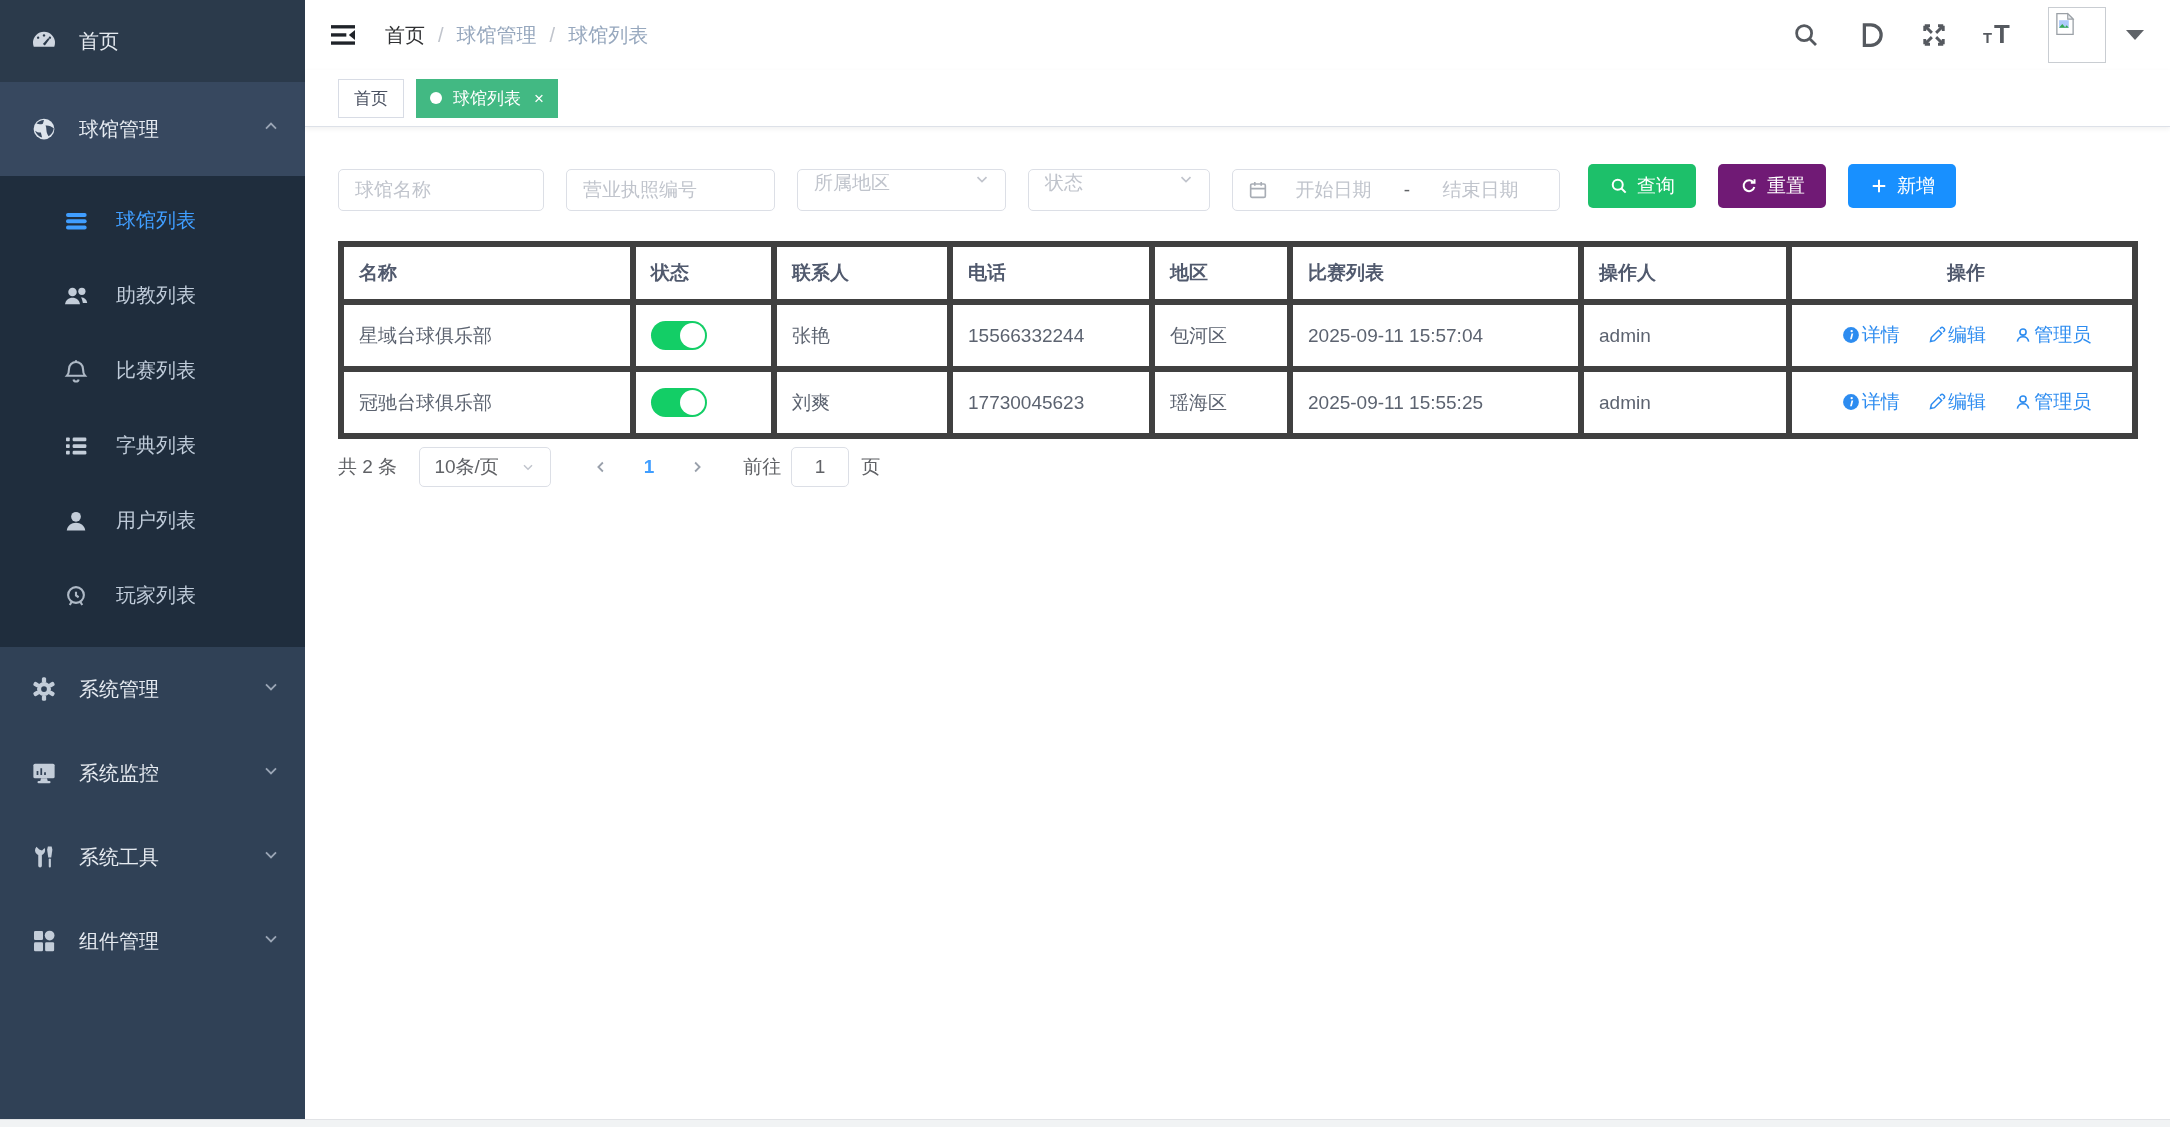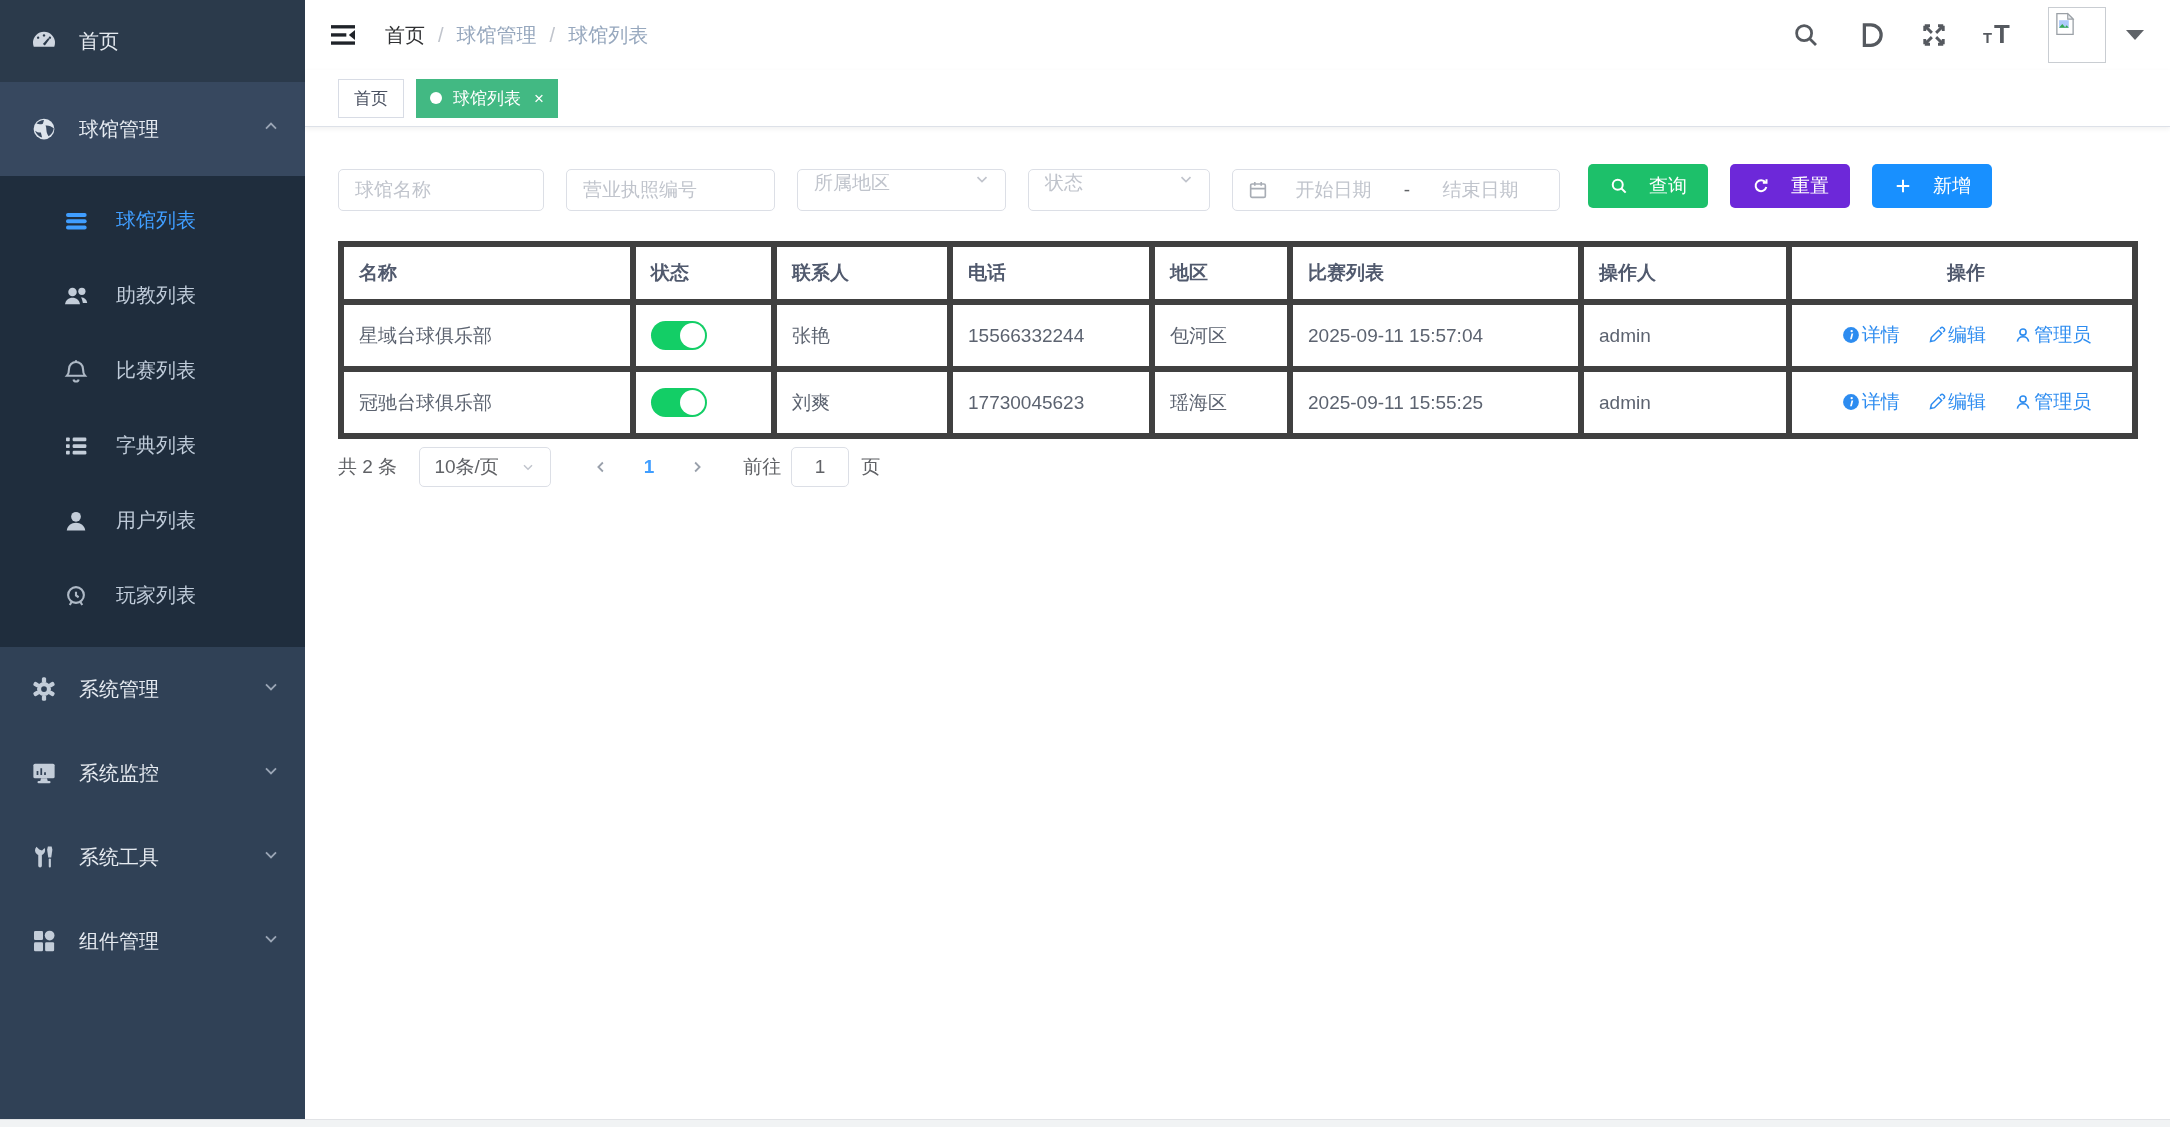--- a/index.html
+++ b/index.html
@@ -58,24 +58,24 @@
   input.ctl::placeholder { color:#c0c4cc; }
   .fake-select { display:flex; align-items:flex-start; justify-content:space-between;
     padding:0 14px 0 16px; color:#c0c4cc; cursor:pointer; }
   .w-name { width:206px; } .w-license { width:209px; } .w-region { width:209px; }
   .w-status { width:182px; }
   .date-range { width:328px; display:flex; align-items:center; padding:0 14px;
     color:#c0c4cc; cursor:pointer; margin-left:22px; }
   .date-range .dr-txt { flex:1; text-align:center; }
   .date-range .dr-sep { padding:0 6px; color:#606266; }
   .btn { height:44px; border:none; border-radius:5px; color:#fff; font-size:19px;
-    display:inline-flex; align-items:center; padding:0 21px; cursor:pointer; gap:20px;
+    display:inline-flex; align-items:center; padding:0 21px; cursor:pointer; gap:8px;
     font-family:inherit; }
   .btn-search { background:#1dc06a; margin-left:28px; }
-  .btn-reset { background:#6d28d9;text-align:center; }
+  .btn-reset { background:#701a75;text-align:center; }
   .btn-add { background:#1890ff; }
 
   table.grid { width:1794px; border-collapse:collapse; table-layout:fixed; }
   .grid th, .grid td { border:6px solid #404040; padding:0 0 0 15px; text-align:left;
     font-size:19px; overflow:hidden; white-space:nowrap; }
   .grid th { height:58px; color:#515a6e; font-weight:bold; background:#fff; }
   .grid td { height:67px; color:#5c6370; }
   .grid th.c-op, .grid td.c-op { text-align:center; padding-left:8px; }
   .switch { width:56px; height:29px; border-radius:15px; background:#13ce66;
     position:relative; cursor:pointer; display:inline-block; vertical-align:middle; }

